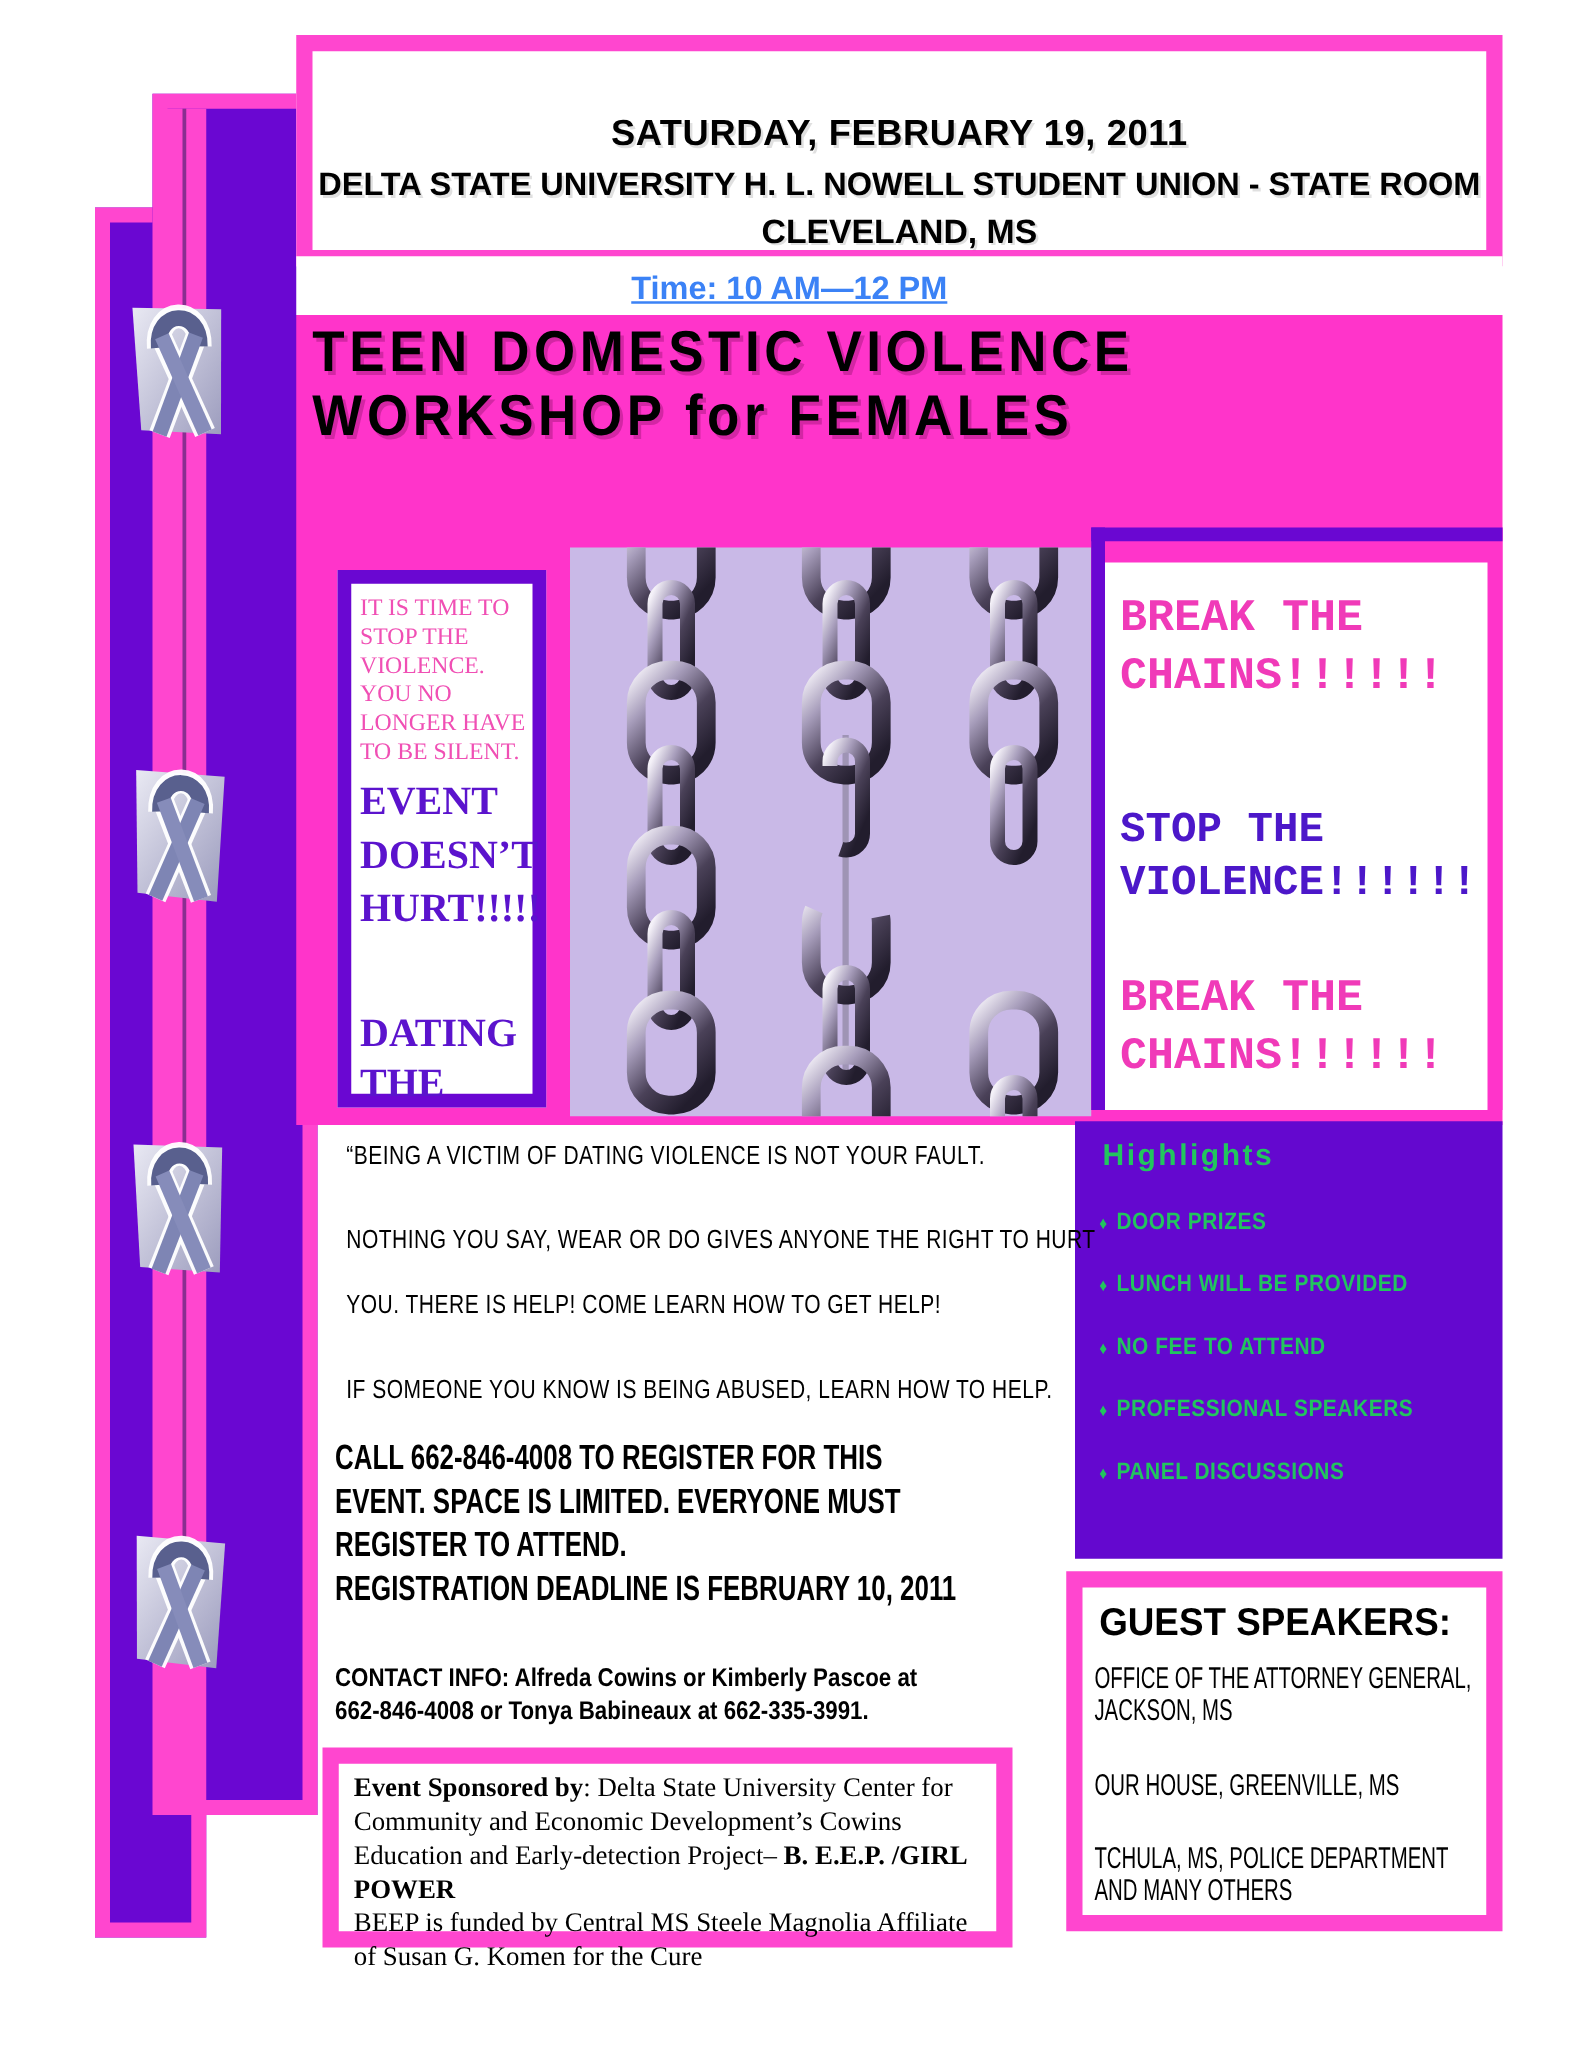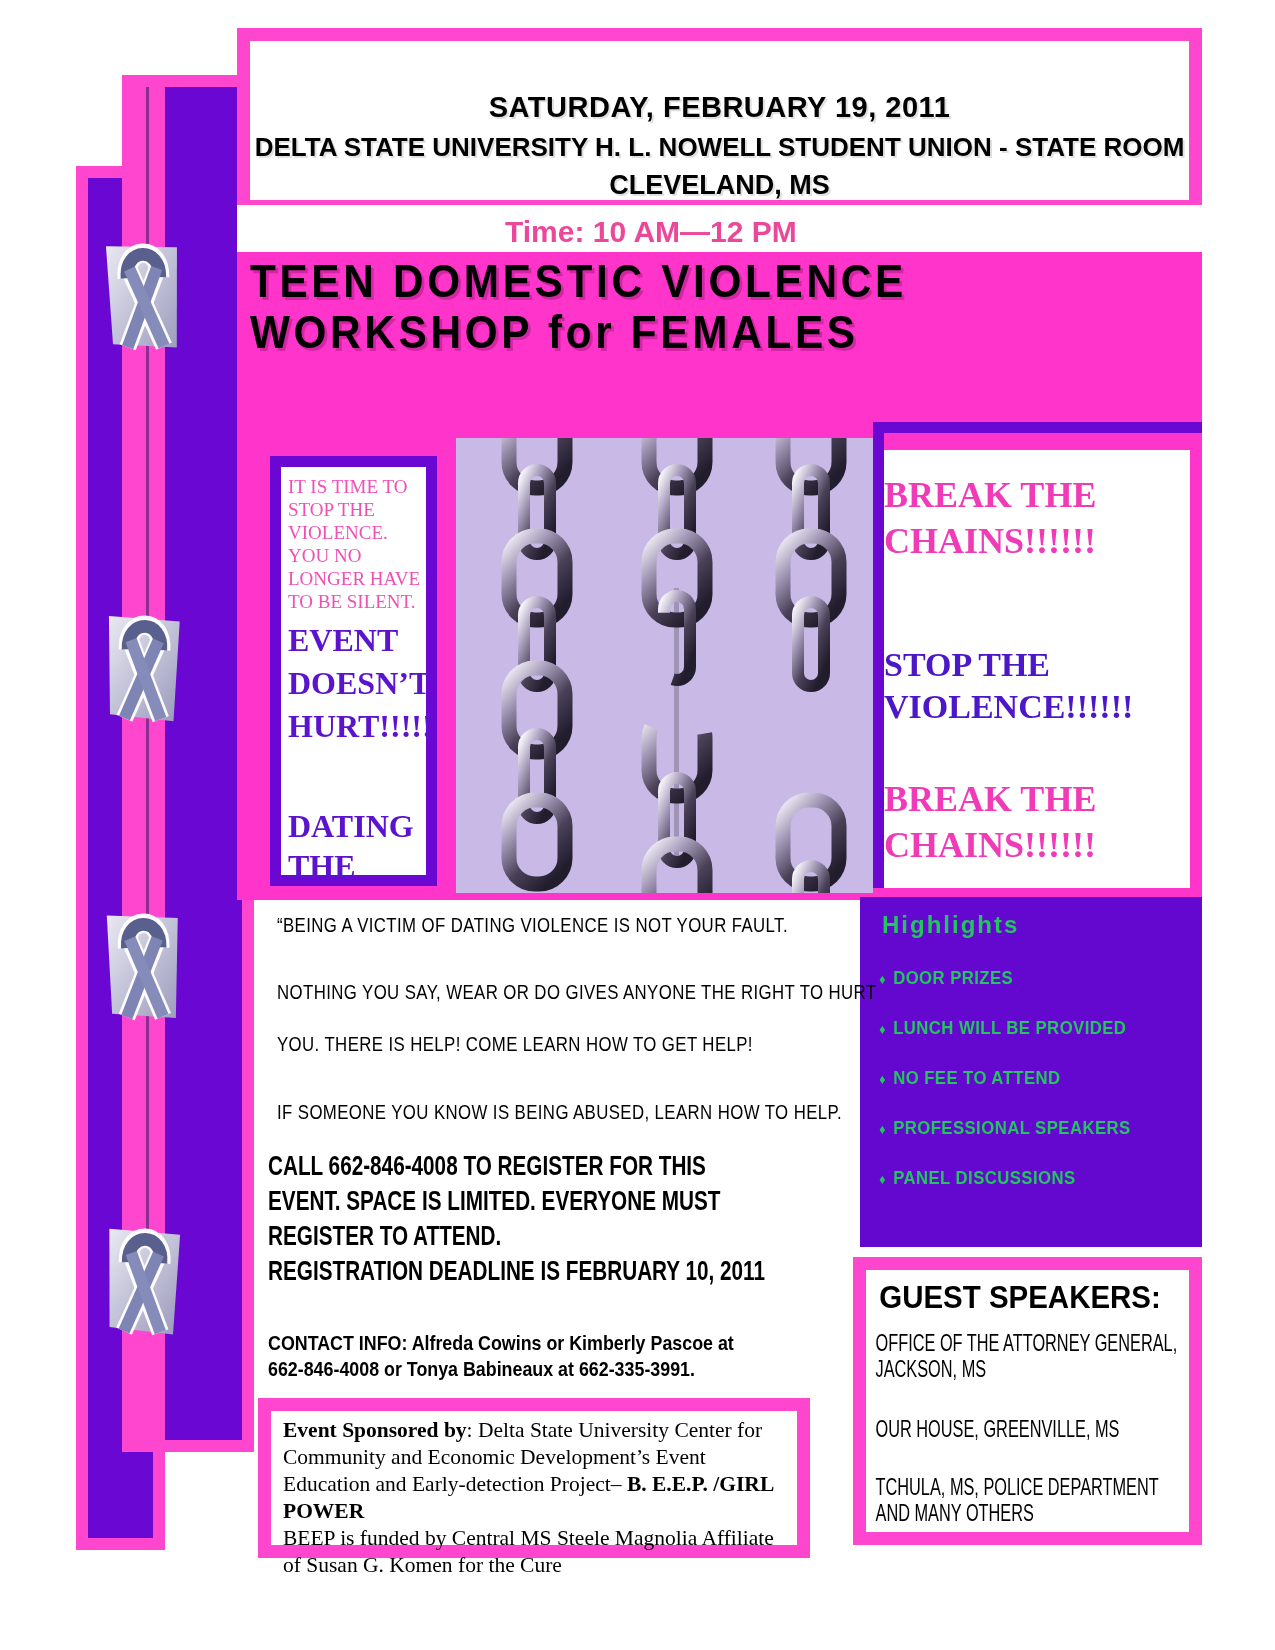--- a/index.html
+++ b/index.html
@@ -21,35 +21,35 @@
   .r1{top:228px;transform:rotate(-2deg);}
   .r2{top:600px;transform:rotate(1.5deg);}
   .r3{top:898px;transform:rotate(-1deg);}
   .r4{top:1213px;transform:rotate(2deg);}
   
   .title-box{left:237px;top:28px;width:939px;height:159px;border:13px solid var(--pink-br);background:#fff;text-align:center;color:#000;}
   .h-line1{padding-top:50px;font-size:29px;font-weight:bold;letter-spacing:.5px;text-shadow:2px 2px 0 rgba(0,0,0,.12);}
   .h-line2{padding-top:8px;font-size:26px;font-weight:bold;text-shadow:2px 2px 0 rgba(0,0,0,.12);}
   .h-line3{padding-top:7px;font-size:27px;font-weight:bold;text-shadow:2px 2px 0 rgba(0,0,0,.12);}
   .time-band{left:237px;top:205px;width:965px;height:47px;background:#fff;}
-  .time-label{position:absolute;left:268px;top:10px;font-size:30px;font-weight:bold;color:#ec4899;}
+  .time-label{position:absolute;left:268px;top:10px;font-size:26px;font-weight:bold;color:#3b82f6;text-decoration:underline;}
   .banner{left:237px;top:252px;width:965px;height:648px;background:var(--pink);}
   .banner-title{padding:4px 0 0 14px;font-size:46px;line-height:51px;font-weight:bold;letter-spacing:4px;color:#000;
     transform:scaleX(.92);transform-origin:left top;text-shadow:3px 3px 0 rgba(130,15,95,.35);}
   
   .left-box{left:270px;top:443px;width:145px;height:408px;border:11px solid var(--purple);background:#fff;font-family:"Liberation Serif",serif;margin-top:13px;}
   .left-intro{padding:8px 2px 0 7px;font-size:19px;line-height:23px;color:var(--pink-text);}
   .left-slogan{padding:6px 0 0 7px;font-size:32px;line-height:43px;font-weight:bold;color:var(--purple-slogan);}
   .left-slogan2{padding:58px 0 0 7px;font-size:32px;line-height:40px;font-weight:bold;color:var(--purple-slogan);}
   
   .chains{left:456px;top:438px;width:417px;height:455px;background:var(--lavender);}
   
   .right-frame{left:873px;top:422px;width:318px;height:455px;border-top:11px solid var(--purple);border-left:11px solid var(--purple);background:var(--pink);}
   .right-white{position:absolute;left:0;top:17px;width:306px;height:438px;background:#fff;font-family:"Liberation Serif",serif;font-weight:bold;}
-  .rs{font-size:36px;line-height:46px;}
+  .rs{padding-left:12px;font-size:36px;line-height:46px;font-family:Liberation Mono, monospace;}
   .rs1{padding-top:22px;color:var(--pink-slogan);}
   .rs2{padding-top:80px;color:var(--purple-slogan2);font-size:34px;line-height:42px;}
   .rs3{padding-top:48px;color:var(--pink-slogan);}
   
   .hl-box{left:860px;top:897px;width:342px;height:350px;background:var(--hl-purple);color:#22c55e;}
   .hl-title{padding:14px 0 0 22px;font-size:24px;font-weight:bold;letter-spacing:2px;}
   .hl-item{display:flex;align-items:baseline;padding:28px 0 0 22px;font-size:19px;font-weight:600;letter-spacing:.5px;transform:scaleX(.88);transform-origin:left top;white-space:nowrap;}
   .hl-item:first-of-type{padding-top:22px;}
   .hl-bullet{font-size:14px;margin-right:8px;}
   
@@ -225,21 +225,21 @@
     <div>REGISTER TO ATTEND.</div>
     <div>REGISTRATION DEADLINE IS FEBRUARY 10, 2011</div>
   </div>
 
   <div class="abs contact-block">
     <div>CONTACT INFO: Alfreda Cowins or Kimberly Pascoe at</div>
     <div>662-846-4008 or Tonya Babineaux at 662-335-3991.</div>
   </div>
 
   <div class="abs sponsor-box">
-    <p><span class="bold">Event Sponsored by</span><span>: Delta State University Center for Community and Economic Development’s Event Education and Early-detection Project– </span><span class="bold">B. E.E.P. /GIRL POWER</span></p>
+    <p><span class="bold">Event Sponsored by</span><span>: Delta State University Center for Community and Economic Development’s Cowins Education and Early-detection Project– </span><span class="bold">B. E.E.P. /GIRL POWER</span></p>
     <p>BEEP is funded by Central MS Steele Magnolia Affiliate of Susan G. Komen for the Cure</p>
   </div>
 
   <div class="abs guest-box">
     <div class="gs-title">GUEST SPEAKERS:</div>
     <div class="gs-line m-t14">OFFICE OF THE ATTORNEY GENERAL,</div>
     <div class="gs-line">JACKSON, MS</div>
     <div class="gs-line m-t34">OUR HOUSE, GREENVILLE, MS</div>
     <div class="gs-line m-t32">TCHULA, MS, POLICE DEPARTMENT</div>
     <div class="gs-line">AND MANY OTHERS</div>

